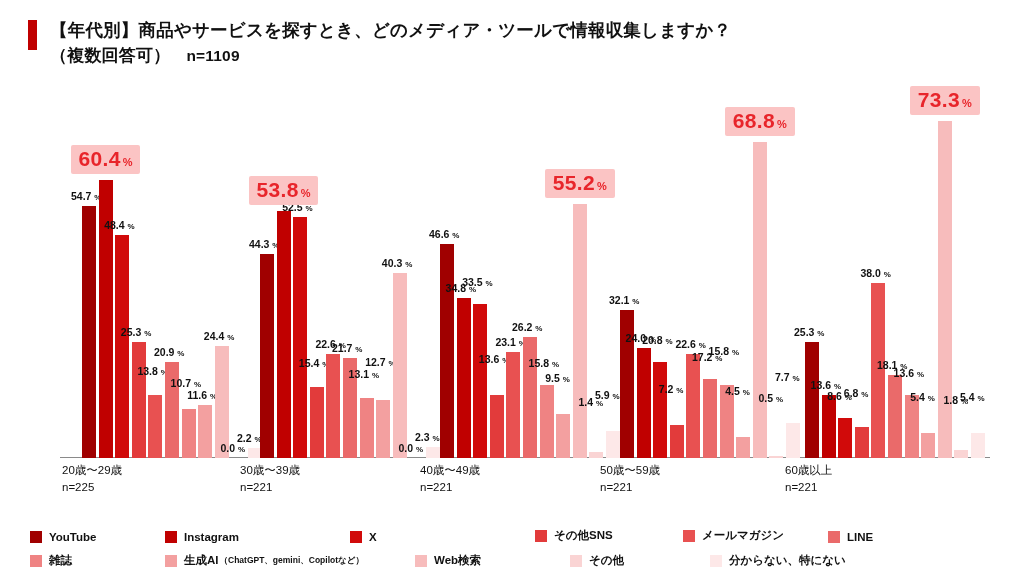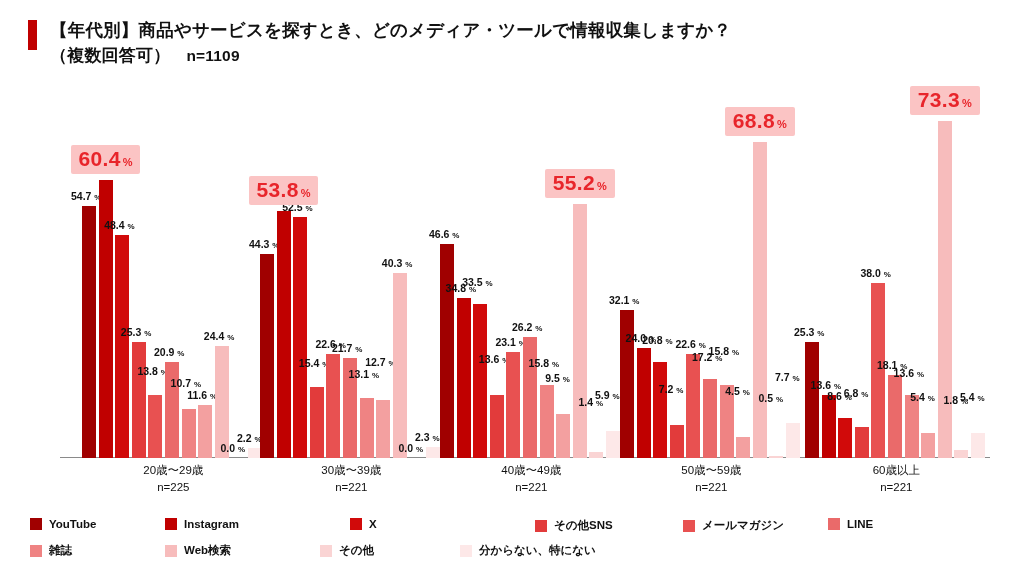--- a/index.html
+++ b/index.html
@@ -110,37 +110,36 @@
     font-size: 11px;
     font-weight: bold;
     color: #e8252b;
     margin-left: 2px;
   }
 
   
   .xlabel {
     position: absolute;
     top: 372px;
-    text-align: center;
     font-size: 11.5px;
     line-height: 1.45;
     color: #111;
     white-space: nowrap;
   }
 
   
   .legend {
     position: absolute;
     left: 30px;
     top: 518px;
     width: 975px;
   }
   .legend-row {
     display: flex;
-    align-items: flex-start;
+    align-items: flex-end;
     height: 25px;
   }
   .legend-item {
     display: flex;
     align-items: center;
     font-size: 11.5px;
     font-weight: bold;
     color: #111;
     white-space: nowrap;
   }
@@ -345,20 +344,25 @@
         <div class="legend-item" style="width: 120px;">
           <span class="swatch" style="background: rgb(234, 106, 106);"></span>
           <span>LINE</span>
         </div>
       </div>
     <div class="legend-row" id="legend-row-2">
         <div class="legend-item" style="width: 135px;">
           <span class="swatch" style="background: rgb(239, 131, 131);"></span>
           <span>雑誌</span>
         </div>
+        <div class="legend-item" style="width: 250px;">
+          <span class="swatch" style="background: rgb(243, 160, 160);"></span>
+          <span>生成AI</span>
+          <span class="legend-note">（ChatGPT、gemini、Copilotなど）</span>
+        </div>
         <div class="legend-item" style="width: 155px;">
           <span class="swatch" style="background: rgb(247, 188, 188);"></span>
           <span>Web検索</span>
         </div>
         <div class="legend-item" style="width: 140px;">
           <span class="swatch" style="background: rgb(250, 212, 212);"></span>
           <span>その他</span>
         </div>
         <div class="legend-item" style="width: 180px;">
           <span class="swatch" style="background: rgb(253, 232, 232);"></span>

